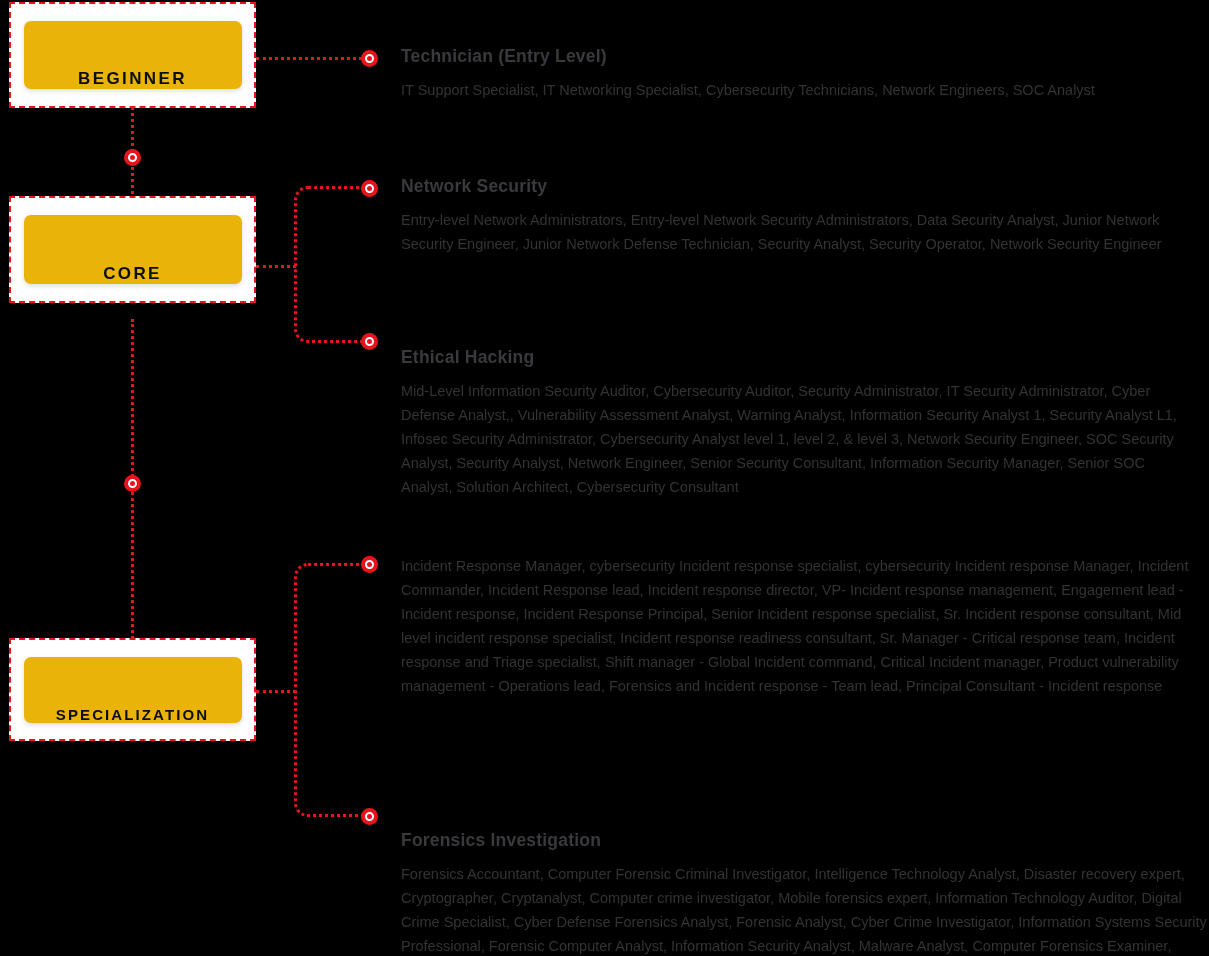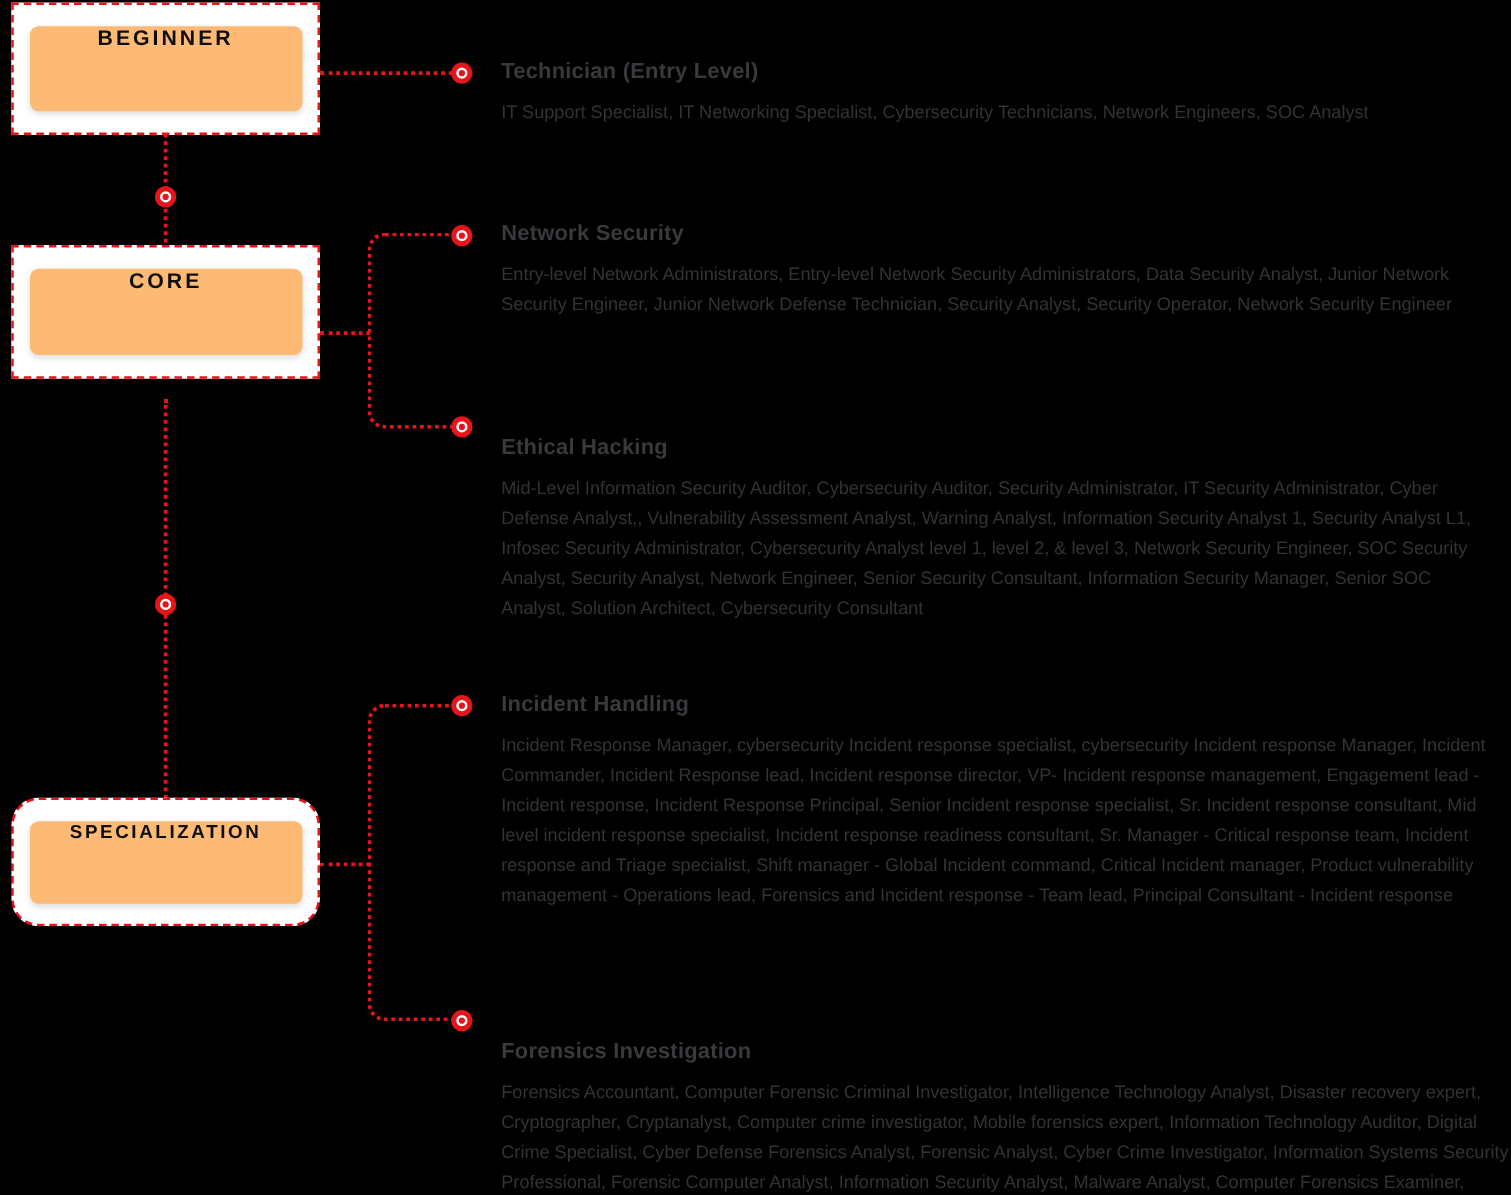--- a/index.html
+++ b/index.html
@@ -13,24 +13,24 @@
 
   
   .stage-box{
     position:absolute;
     background:#ffffff;
     border:2px dashed #e8141c;
     box-sizing:border-box;
     display:flex;align-items:center;justify-content:center;
   }
   .stage-inner{
-    background:#fdba74;
+    background:#eab308;
     border-radius:7px;
     width:218px;
-    display:flex;align-items:flex-start;justify-content:center;
+    display:flex;align-items:flex-end;justify-content:center;
     box-shadow:0 2px 5px rgba(0,0,0,.14);
   }
   .stage-label{
     color:#0d0d0d;
     font-weight:700;
     font-size:17px;
     letter-spacing:2.4px;
     text-align:center;
     white-space:nowrap;
   }
@@ -123,21 +123,21 @@
     <div class="stage-inner" style="height:69px;">
       <span class="stage-label">CORE</span>
     </div>
   </div>
 
   <div class="stub" style="left:256px;top:265px;width:40px;"></div>
   <div class="bracket" style="left:294px;top:186px;width:78px;height:157px;"></div>
   <div class="node" style="left:361px;top:180px;"></div>
   <div class="node" style="left:361px;top:333px;"></div>
 
-  <div class="stage-box" style="left:9px;top:638px;width:247px;height:103px;border-radius:22px;">
+  <div class="stage-box" style="left:9px;top:638px;width:247px;height:103px;">
     <div class="stage-inner" style="height:66px;">
       <span class="stage-label small">SPECIALIZATION</span>
     </div>
   </div>
   <div class="stub" style="left:256px;top:690px;width:40px;"></div>
   <div class="bracket" style="left:294px;top:563px;width:78px;height:254px;"></div>
   <div class="node" style="left:361px;top:556px;"></div>
   <div class="node" style="left:361px;top:808px;"></div>
 
   <div class="track" style="top:47px;width:790px;">
@@ -149,21 +149,20 @@
     <h3 class="track-title">Network Security</h3>
     <p class="track-roles">Entry-level Network Administrators, Entry-level Network Security Administrators, Data Security Analyst, Junior Network Security Engineer, Junior Network Defense Technician, Security Analyst, Security Operator, Network Security Engineer</p>
   </div>
 
   <div class="track" style="top:348px;width:790px;">
     <h3 class="track-title">Ethical Hacking</h3>
     <p class="track-roles">Mid-Level Information Security Auditor, Cybersecurity Auditor, Security Administrator, IT Security Administrator, Cyber Defense Analyst,, Vulnerability Assessment Analyst, Warning Analyst, Information Security Analyst 1, Security Analyst L1, Infosec Security Administrator, Cybersecurity Analyst level 1, level 2, &amp; level 3, Network Security Engineer, SOC Security Analyst, Security Analyst, Network Engineer, Senior Security Consultant, Information Security Manager, Senior SOC Analyst, Solution Architect, Cybersecurity Consultant</p>
   </div>
 
   <div class="track" style="top:554px;width:808px;">
-    <h3 class="track-title">Incident Handling</h3>
     <p class="track-roles">Incident Response Manager, cybersecurity Incident response specialist, cybersecurity Incident response Manager, Incident Commander, Incident Response lead, Incident response director, VP- Incident response management, Engagement lead - Incident response, Incident Response Principal, Senior Incident response specialist, Sr. Incident response consultant, Mid level incident response specialist, Incident response readiness consultant, Sr. Manager - Critical response team, Incident response and Triage specialist, Shift manager - Global Incident command, Critical Incident manager, Product vulnerability management - Operations lead, Forensics and Incident response - Team lead, Principal Consultant - Incident response</p>
   </div>
 
   <div class="track" style="top:831px;width:808px;">
     <h3 class="track-title">Forensics Investigation</h3>
     <p class="track-roles">Forensics Accountant, Computer Forensic Criminal Investigator, Intelligence Technology Analyst, Disaster recovery expert, Cryptographer, Cryptanalyst, Computer crime investigator, Mobile forensics expert, Information Technology Auditor, Digital Crime Specialist, Cyber Defense Forensics Analyst, Forensic Analyst, Cyber Crime Investigator, Information Systems Security Professional, Forensic Computer Analyst, Information Security Analyst, Malware Analyst, Computer Forensics Examiner, SECURITY CONSULTANT, Computer Forensics Technician</p>
   </div>
 
 </div>
 

